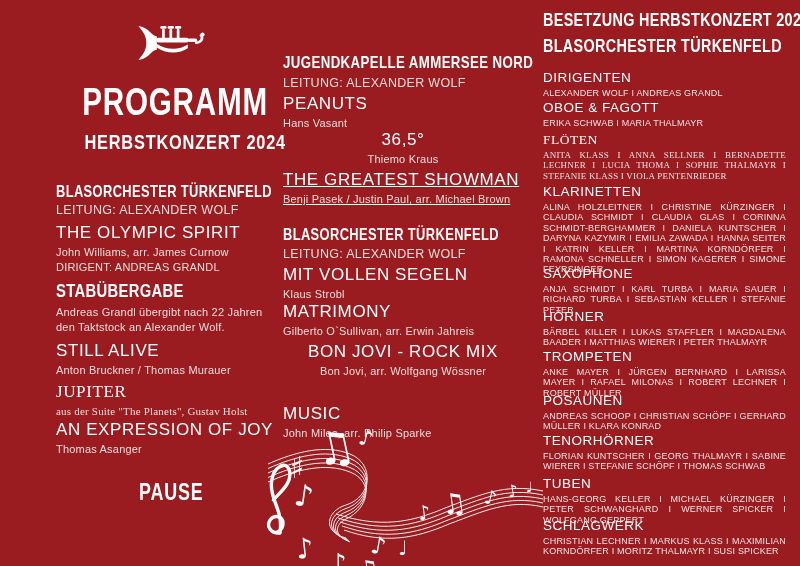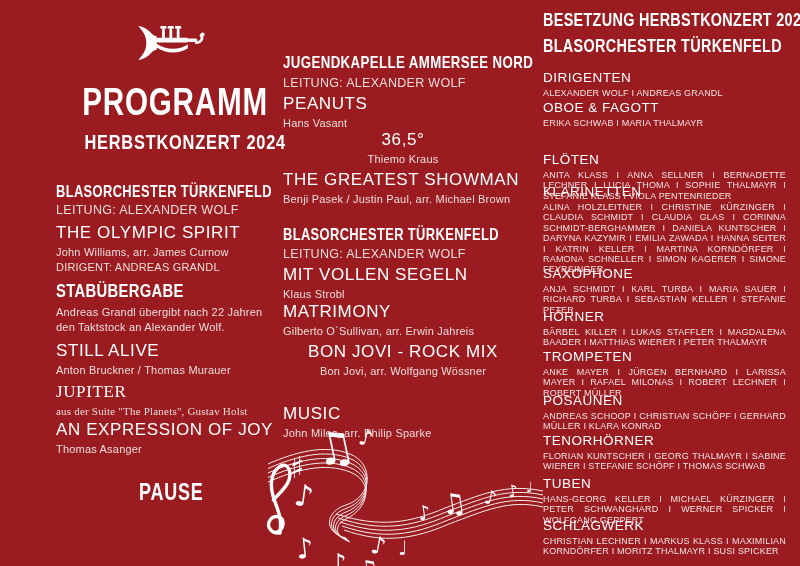--- a/index.html
+++ b/index.html
@@ -155,21 +155,21 @@
   <div class="abs leitung" style="top:76px;">LEITUNG: ALEXANDER WOLF</div>
 
   <div class="abs piece" style="top:95px;">
     <div class="p-title">PEANUTS</div>
     <div class="p-sub">Hans Vasant</div>
   </div>
   <div class="abs piece" style="top:131px;text-align:center;">
     <div class="p-title">36,5°</div>
     <div class="p-sub">Thiemo Kraus</div>
   </div>
-  <div class="abs piece" style="top:171px;">
+  <div class="abs piece" style="top:171px;text-decoration:underline;">
     <div class="p-title">THE GREATEST SHOWMAN</div>
     <div class="p-sub">Benji Pasek / Justin Paul, arr. Michael Brown</div>
   </div>
 
   <div class="abs" style="top:225px;">
     <span class="cond ens-name">BLASORCHESTER TÜRKENFELD</span>
   </div>
   <div class="abs leitung" style="top:247px;">LEITUNG: ALEXANDER WOLF</div>
 
   <div class="abs piece" style="top:266px;">
@@ -235,21 +235,21 @@
   </div>
 
   <div class="group" style="top:70px;">
     <div class="g-name">DIRIGENTEN</div>
     <div class="g-members">ALEXANDER WOLF I ANDREAS GRANDL</div>
   </div>
   <div class="group" style="top:100px;">
     <div class="g-name">OBOE &amp; FAGOTT</div>
     <div class="g-members">ERIKA SCHWAB I MARIA THALMAYR</div>
   </div>
-  <div class="group" style="top:152px;">
+  <div class="group" style="top:132px;font-family:Liberation Serif, serif;">
     <div class="g-name">FLÖTEN</div>
     <div class="g-members">ANITA KLASS I ANNA SELLNER I BERNADETTE LECHNER I LUCIA THOMA I SOPHIE THALMAYR I STEFANIE KLASS I VIOLA PENTENRIEDER</div>
   </div>
   <div class="group" style="top:184px;">
     <div class="g-name">KLARINETTEN</div>
     <div class="g-members">ALINA HOLZLEITNER I CHRISTINE KÜRZINGER I CLAUDIA SCHMIDT I CLAUDIA GLAS I CORINNA SCHMIDT-BERGHAMMER I DANIELA KUNTSCHER I DARYNA KAZYMIR I EMILIA ZAWADA I HANNA SEITER I KATRIN KELLER I MARTINA KORNDÖRFER I RAMONA SCHNELLER I SIMON KAGERER I SIMONE FEYRSINGER</div>
   </div>
   <div class="group" style="top:266px;">
     <div class="g-name">SAXOPHONE</div>
     <div class="g-members">ANJA SCHMIDT I KARL TURBA I MARIA SAUER I RICHARD TURBA I SEBASTIAN KELLER I STEFANIE PETER</div>

